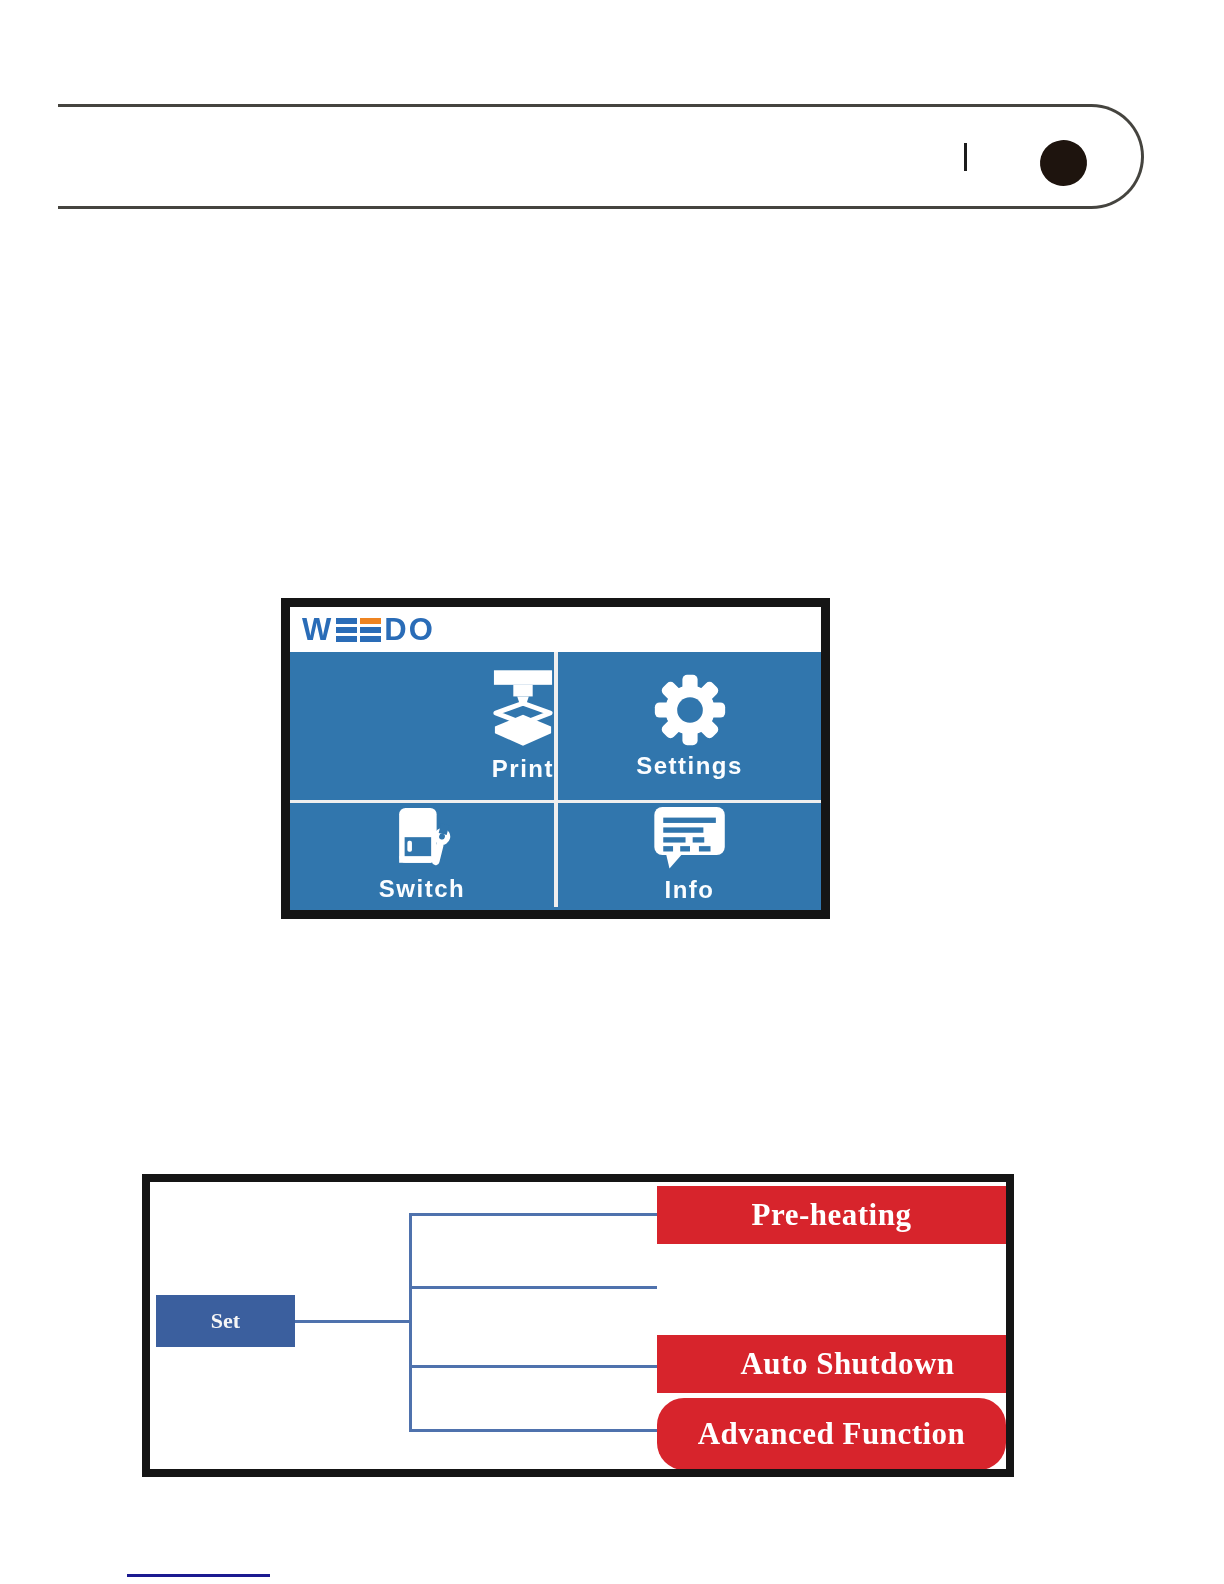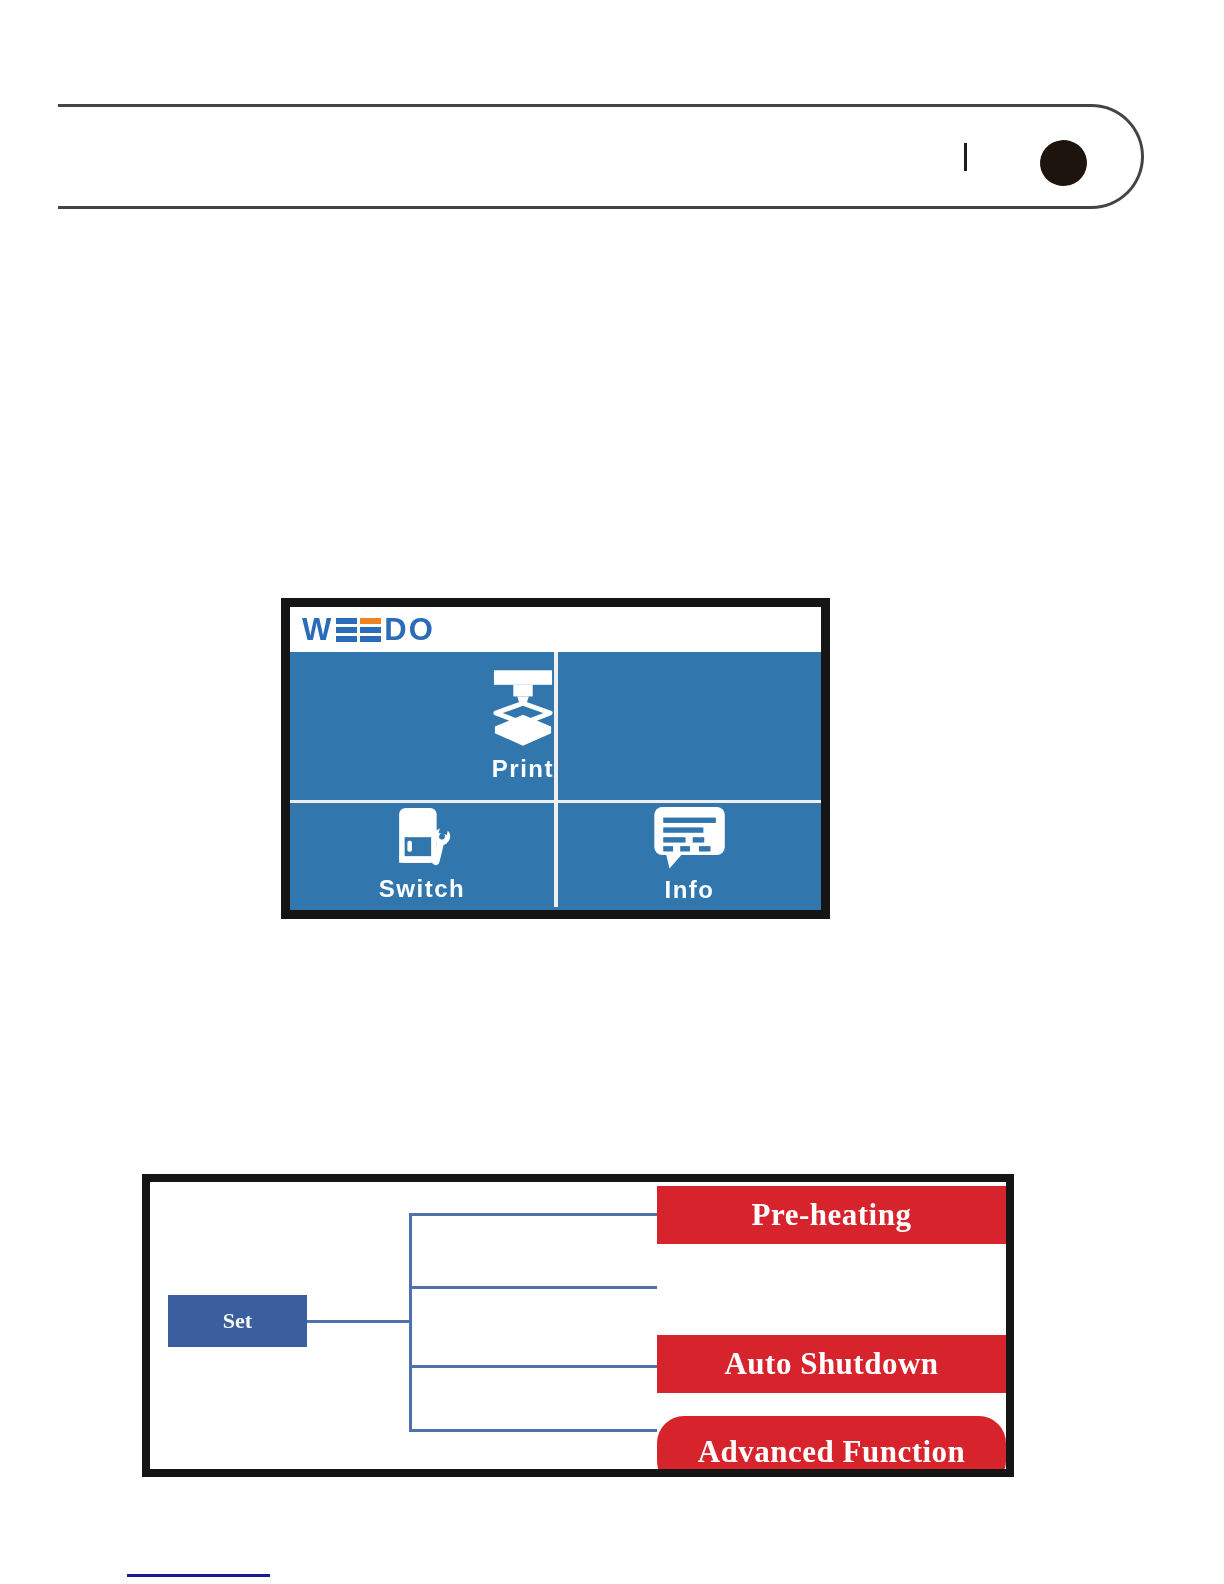--- a/index.html
+++ b/index.html
@@ -32,21 +32,21 @@
   .grid-gap{background:#efefef;}
   .tile{background:#3176ad;display:flex;flex-direction:column;
         align-items:center;justify-content:center;cursor:pointer;}
   .tile .icon{display:flex;align-items:center;justify-content:center;}
   .tile-label{color:#fbfdff;font-size:24px;font-weight:600;letter-spacing:1.5px;margin-top:4px;}
 
   
   .fig2{position:absolute;left:142px;top:1174px;width:872px;height:303px;
         box-sizing:border-box;border:8px solid #151515;background:#ffffff;}
   .fig2-inner{position:relative;width:856px;height:287px;overflow:hidden;}
-  .set-box{position:absolute;left:18px;top:113px;width:139px;height:52px;background:#3b5f9e;
+  .set-box{position:absolute;left:6px;top:113px;width:139px;height:52px;background:#3b5f9e;
            display:flex;align-items:center;justify-content:center;}
   .set-box span{color:#f5f5f5;font-family:"Liberation Serif", serif;font-weight:bold;font-size:22px;}
   .conn{position:absolute;background:#4f72ad;}
   .red-box{position:absolute;left:507px;width:349px;background:#d7242c;
            display:flex;align-items:center;justify-content:center;}
   .red-box span{color:#ffffff;font-family:"Liberation Serif", serif;font-weight:bold;
                 font-size:31px;letter-spacing:0.5px;}
 
   
   .bottom-line{position:absolute;left:127px;top:1574px;width:143px;height:3px;background:#1b1a90;}
@@ -86,20 +86,35 @@
           <rect x="22" y="15" width="20" height="12" fill="#fff"></rect>
           <polygon points="26,27 38,27 35,36 29,36" fill="#fff"></polygon>
           <path d="M4 44 L32 34 L60 44 L32 55 Z" fill="none" stroke="#fff" stroke-width="5" stroke-linejoin="round"></path>
           <path d="M3 58 L32 46 L61 58 L61 65 L32 78 L3 65 Z" fill="#fff"></path>
         </svg>
       </span>
       <span class="tile-label">Print</span>
     </div>
     <div class="grid-gap" style="grid-column:2;grid-row:1/span 3;"></div>
 
+    <div class="tile" style="grid-column:3;grid-row:1;">
+      <span class="icon">
+        <svg width="78" height="76" viewBox="-40 -40 80 80">
+          <g fill="#fff">
+            <rect x="-8" y="-37" width="16" height="74" rx="5"></rect>
+            <rect x="-8" y="-37" width="16" height="74" rx="5" transform="rotate(45)"></rect>
+            <rect x="-8" y="-37" width="16" height="74" rx="5" transform="rotate(90)"></rect>
+            <rect x="-8" y="-37" width="16" height="74" rx="5" transform="rotate(135)"></rect>
+            <circle r="26"></circle>
+          </g>
+          <circle r="13.5" fill="#3176ad"></circle>
+        </svg>
+      </span>
+      <span class="tile-label">Settings</span>
+    </div>
     <div class="grid-gap" style="grid-column:1;grid-row:2;"></div>
     <div class="grid-gap" style="grid-column:3;grid-row:2;"></div>
 
     <div class="tile" style="grid-column:1;grid-row:3;">
       <span class="icon">
         <svg width="58" height="64" viewBox="0 0 62 70">
           <rect x="6" y="1" width="41" height="60" rx="7" fill="#fff"></rect>
           <rect x="12" y="33" width="29" height="21" fill="#3176ad"></rect>
           <rect x="15" y="37" width="5" height="12" rx="2" fill="#fff"></rect>
           <rect x="6" y="54" width="35" height="7" fill="#fff"></rect>
@@ -143,22 +158,22 @@
     <div class="conn" style="left:259px;top:183px;width:248px;height:3px;"></div>
     <div class="conn" style="left:259px;top:247px;width:248px;height:3px;"></div>
 
     <div class="set-box">
       <span>Set</span>
     </div>
 
     <div class="red-box" style="top:4px;height:58px;">
       <span>Pre-heating</span>
     </div>
-    <div class="red-box" style="top:153px;height:58px;">
+    <div class="red-box" style="top:153px;height:58px;padding-left:16px;">
       <span>Auto Shutdown</span>
     </div>
-    <div class="red-box" style="top:234px;height:72px;border-radius:27px;">
+    <div class="red-box" style="top:216px;height:72px;border-radius:27px;">
       <span>Advanced Function</span>
     </div>
   </div>
 </div>
 
 <div class="bottom-line"></div>
 
 </body></html>

